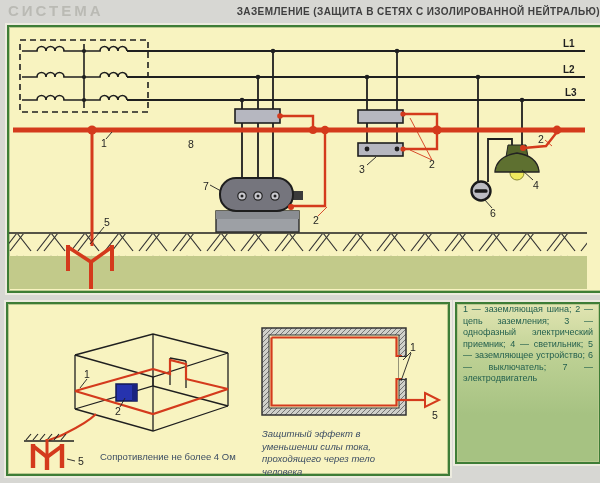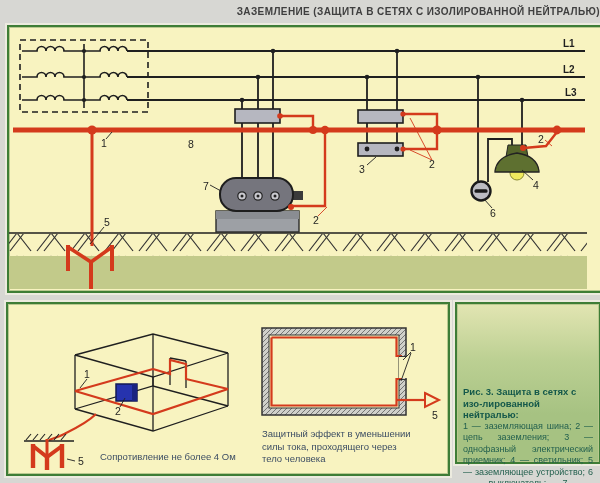--- a/index.html
+++ b/index.html
@@ -14,29 +14,30 @@
        box-shadow:0 0 0 2px #ecebdf, inset 0 0 0 1px #b9c98f;}
   .panel svg{position:absolute;inset:0;}
   #top-panel{left:7px;top:25px;width:578px;height:264px;padding-left:21px;}
   #bl-panel{left:6px;top:302px;width:440px;height:170px;}
   #cap-panel{left:455px;top:302px;width:130px;height:158px;
        background:linear-gradient(#e2e5b2 0%,#bcd093 35%,#a6c282 70%);
        padding:0 6px;}
   svg text{font-family:"Liberation Sans",sans-serif;fill:#1f1f1f;}
   .cap-text{position:absolute;color:#3c4d63;font-size:9.5px;line-height:12.5px;}
   #res-cap{left:92px;top:147px;width:185px;white-space:nowrap;}
-  #plan-cap{left:254px;top:124px;width:152px;}
+  #plan-cap{left:254px;top:124px;width:152px;font-style:italic;}
   .leg-title{margin-top:82px;font-size:9.5px;line-height:11.5px;font-weight:bold;color:#14584a;}
   .leg-body{font-size:9px;line-height:11.5px;color:#23604e;text-align:justify;}
 </style>
 </head>
 <body>
 
 <div class="stage">
 
+  <div class="watermark">СИСТЕМА</div>
   <div class="title">ЗАЗЕМЛЕНИЕ (ЗАЩИТА В СЕТЯХ С ИЗОЛИРОВАННОЙ НЕЙТРАЛЬЮ)</div>
 
   <div id="top-panel" class="panel">
     <svg viewBox="9 27 578 264" width="578" height="264">
       <defs>
         <pattern id="ghatch" patternUnits="userSpaceOnUse" width="34" height="23">
           <line x1="3" y1="21" x2="17" y2="3" stroke="#2f2f2f" stroke-width="1.2"></line>
           <line x1="10" y1="21" x2="24" y2="3" stroke="#2f2f2f" stroke-width="1.2"></line>
           <line x1="17" y1="3" x2="31" y2="21" stroke="#2f2f2f" stroke-width="1.2"></line>
         </pattern>
@@ -269,17 +270,16 @@
         <text x="410" y="351" font-size="10.5">1</text>
         <text x="432" y="419" font-size="10.5">5</text>
       </g>
     </svg>
 
     <div id="res-cap" class="cap-text">Сопротивление не более 4 Ом</div>
     <div id="plan-cap" class="cap-text">Защитный эффект в уменьшении силы тока, проходящего через тело человека</div>
   </div>
 
   <div id="cap-panel" class="panel">
-    <div class="leg-title">Рис. 3. Защита в сетях с изо-лированной нейтралью:</div>
     <div class="leg-body">1 — заземляющая шина; 2 — цепь заземления; 3 — однофазный электрический приемник; 4 — светильник; 5 — заземляющее устройство; 6 — выключатель; 7 — электродвигатель</div>
   </div>
 
 </div>
 
 </body></html>

